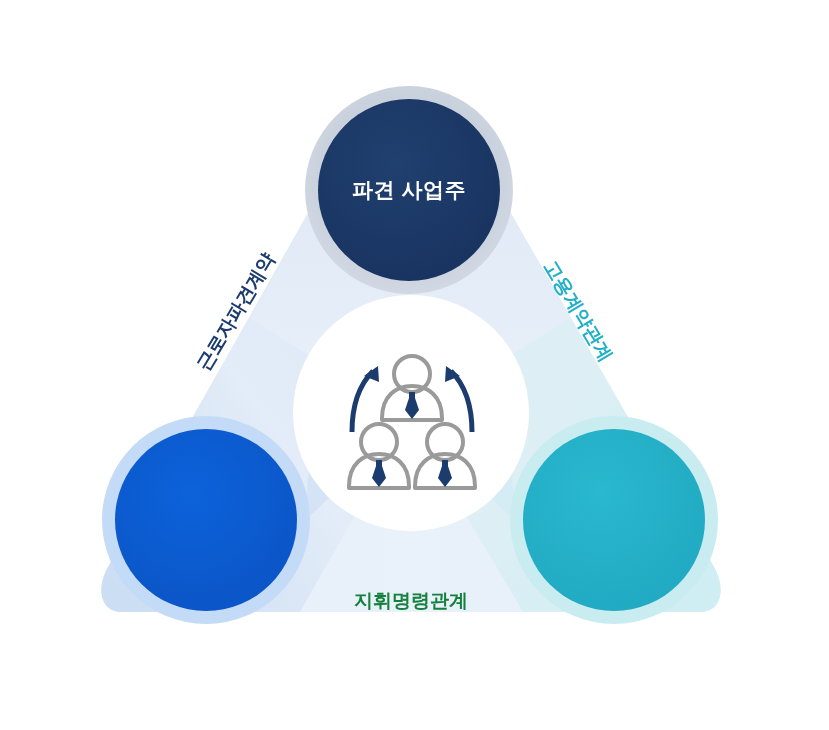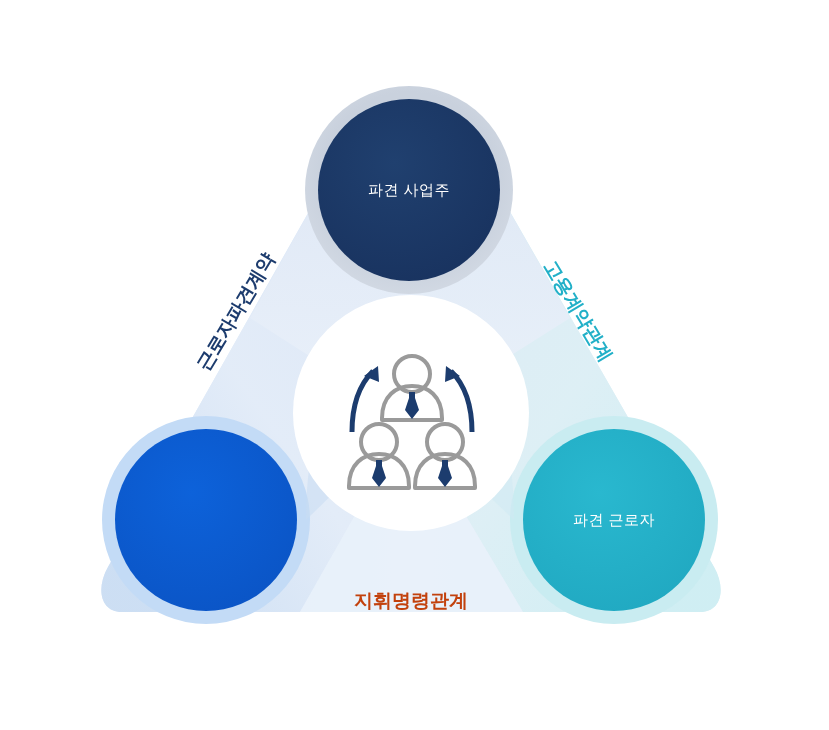--- a/index.html
+++ b/index.html
@@ -20,22 +20,22 @@
   #diagram-svg {
     position: absolute;
     left: 0;
     top: 0;
     width: 829px;
     height: 730px;
   }
   .node-label {
     position: absolute;
     color: #ffffff;
-    font-weight: normal;
-    font-size: 15px;
+    font-weight: bold;
+    font-size: 21px;
     letter-spacing: 0.5px;
     white-space: nowrap;
     transform: translate(-50%, -50%);
     pointer-events: none;
     text-shadow: 0 0 1px rgba(0,0,0,0.05);
   }
   .edge-label {
     position: absolute;
     font-weight: bold;
     font-size: 19px;
@@ -48,21 +48,21 @@
     top: 312px;
     transform: translate(-50%, -50%) rotate(-59deg);
   }
   #label-right {
     color: #22b0c8;
     left: 578px;
     top: 311px;
     transform: translate(-50%, -50%) rotate(59deg);
   }
   #label-bottom {
-    color: #c2410c;
+    color: #15803d;
     left: 411px;
     top: 601px;
     transform: translate(-50%, -50%);
   }
 </style>
 </head>
 <body>
 
 <div id="stage">
 
@@ -167,21 +167,20 @@
       <g>
         <path d="M 472 432 C 472 404 465 385 451 371" fill="none" stroke="#1c3c6e" stroke-width="5" stroke-linecap="butt"></path>
         <path d="M 446 366 L 460 376 L 445 382 Z" fill="#1c3c6e"></path>
       </g>
     </g>
   </svg>
 
   <div class="node-label" style="left:409px; top:190px;">파견 사업주</div>
 
 
-  <div class="node-label" style="left:614px; top:520px;">파견 근로자</div>
 
   <div class="edge-label" id="label-left">근로자파견계약</div>
 
   <div class="edge-label" id="label-right">고용계약관계</div>
 
   <div class="edge-label" id="label-bottom">지휘명령관계</div>
 
 </div>
 
 </body></html>

